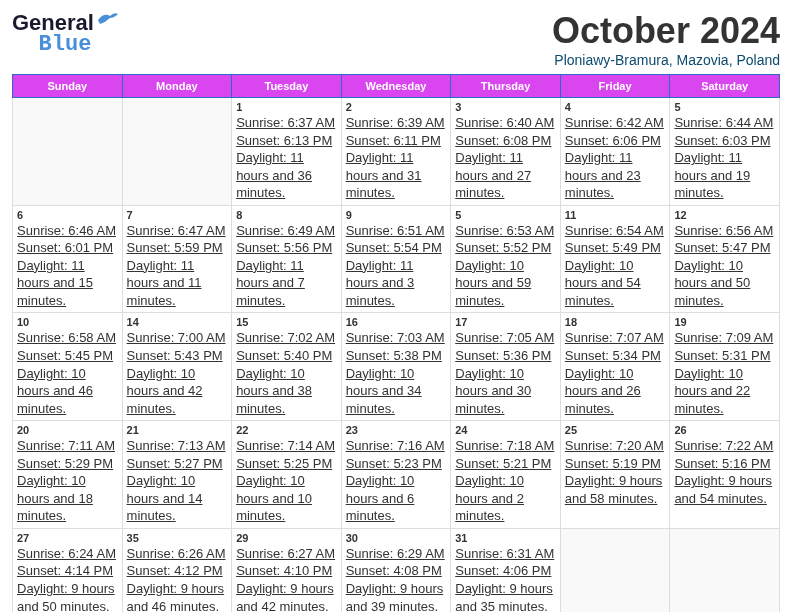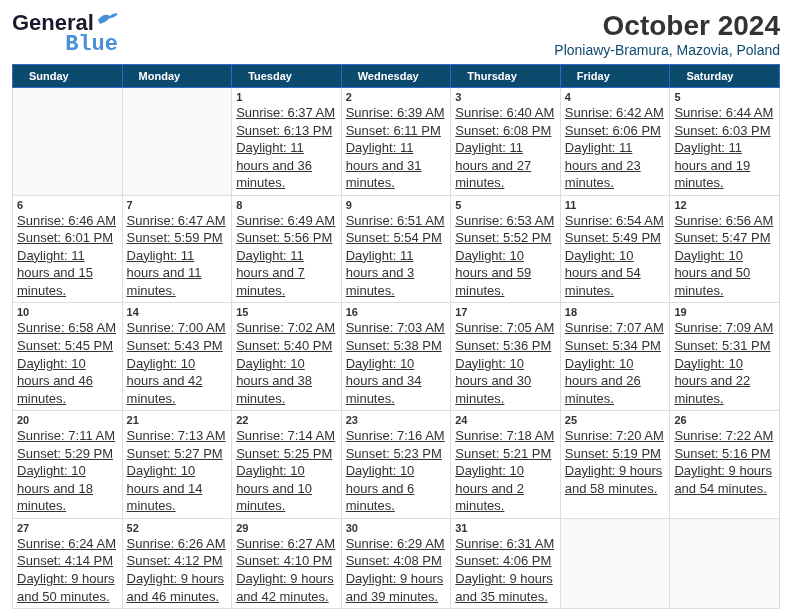--- a/index.html
+++ b/index.html
@@ -16,46 +16,46 @@
     }
     .header {
       display: flex;
       justify-content: space-between;
       align-items: flex-start;
       margin-bottom: 6px;
     }
     .logo {
       display: flex;
       flex-direction: column;
-      align-items: flex-end;
+      align-items: center;
     }
     .title-section {
       text-align: right;
     }
     .month-title {
-      font-size: 28px;
+      font-size: 36px;
       font-weight: bold;
       color: #333;
     }
     .location {
       font-size: 14px;
       color: #0c4a6e;
     }
     table {
       width: 100%;
       border-collapse: collapse;
       table-layout: fixed;
     }
     th {
-      background-color: #0c4a6e;
+      background-color: #d946ef;
       color: #fff;
       font-size: 11px;
       font-weight: bold;
       padding: 5px 16px;
-      text-align: left;
+      text-align: center;
       border: 1px solid #2a6bc5;
     }
     td {
       border: 1px solid #ddd;
       vertical-align: top;
       padding: 3px 4px;
       font-size: 9.5px;
       color: #333;
       height: 78px;
       background: #fff;
@@ -278,21 +278,21 @@
           </td>
         </tr>
         <tr>
           <td>
             <span class="day-num">27</span>
             <div class="day-info">Sunrise: 6:24 AM
 Sunset: 4:14 PM
 Daylight: 9 hours and 50 minutes.</div>
           </td>
           <td>
-            <span class="day-num">52</span>
+            <span class="day-num">35</span>
             <div class="day-info">Sunrise: 6:26 AM
 Sunset: 4:12 PM
 Daylight: 9 hours and 46 minutes.</div>
           </td>
           <td>
             <span class="day-num">29</span>
             <div class="day-info">Sunrise: 6:27 AM
 Sunset: 4:10 PM
 Daylight: 9 hours and 42 minutes.</div>
           </td>

